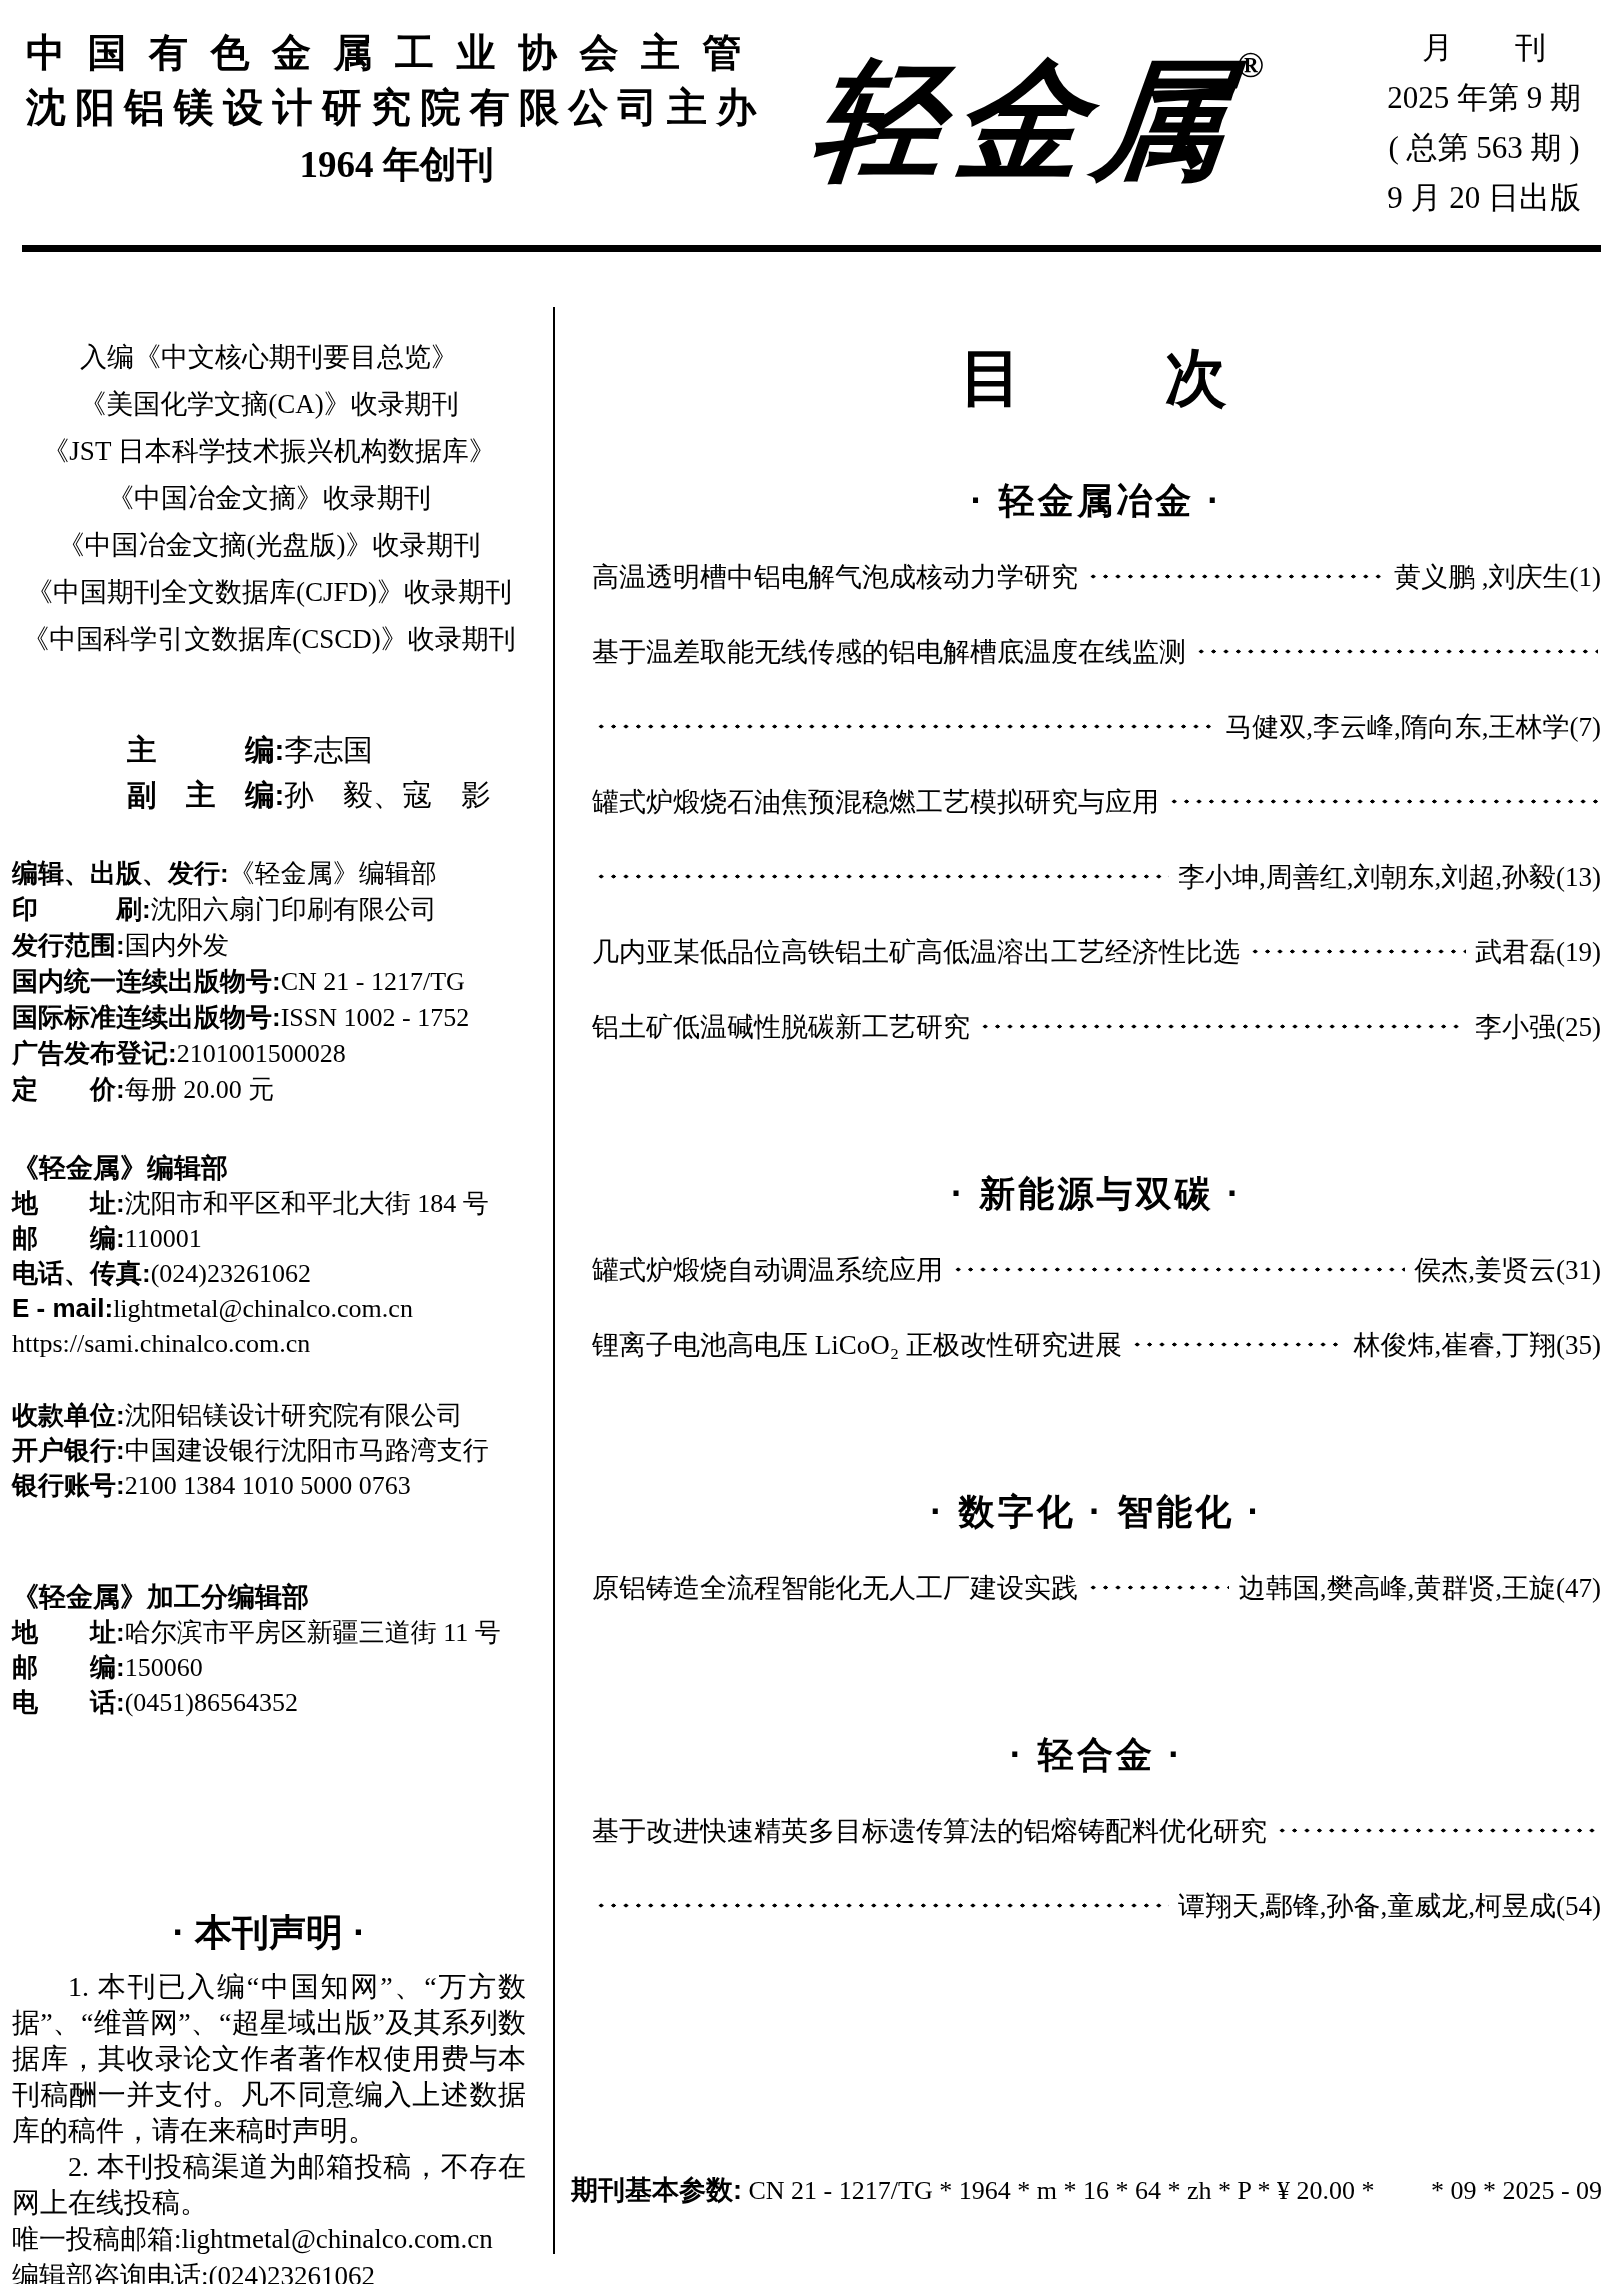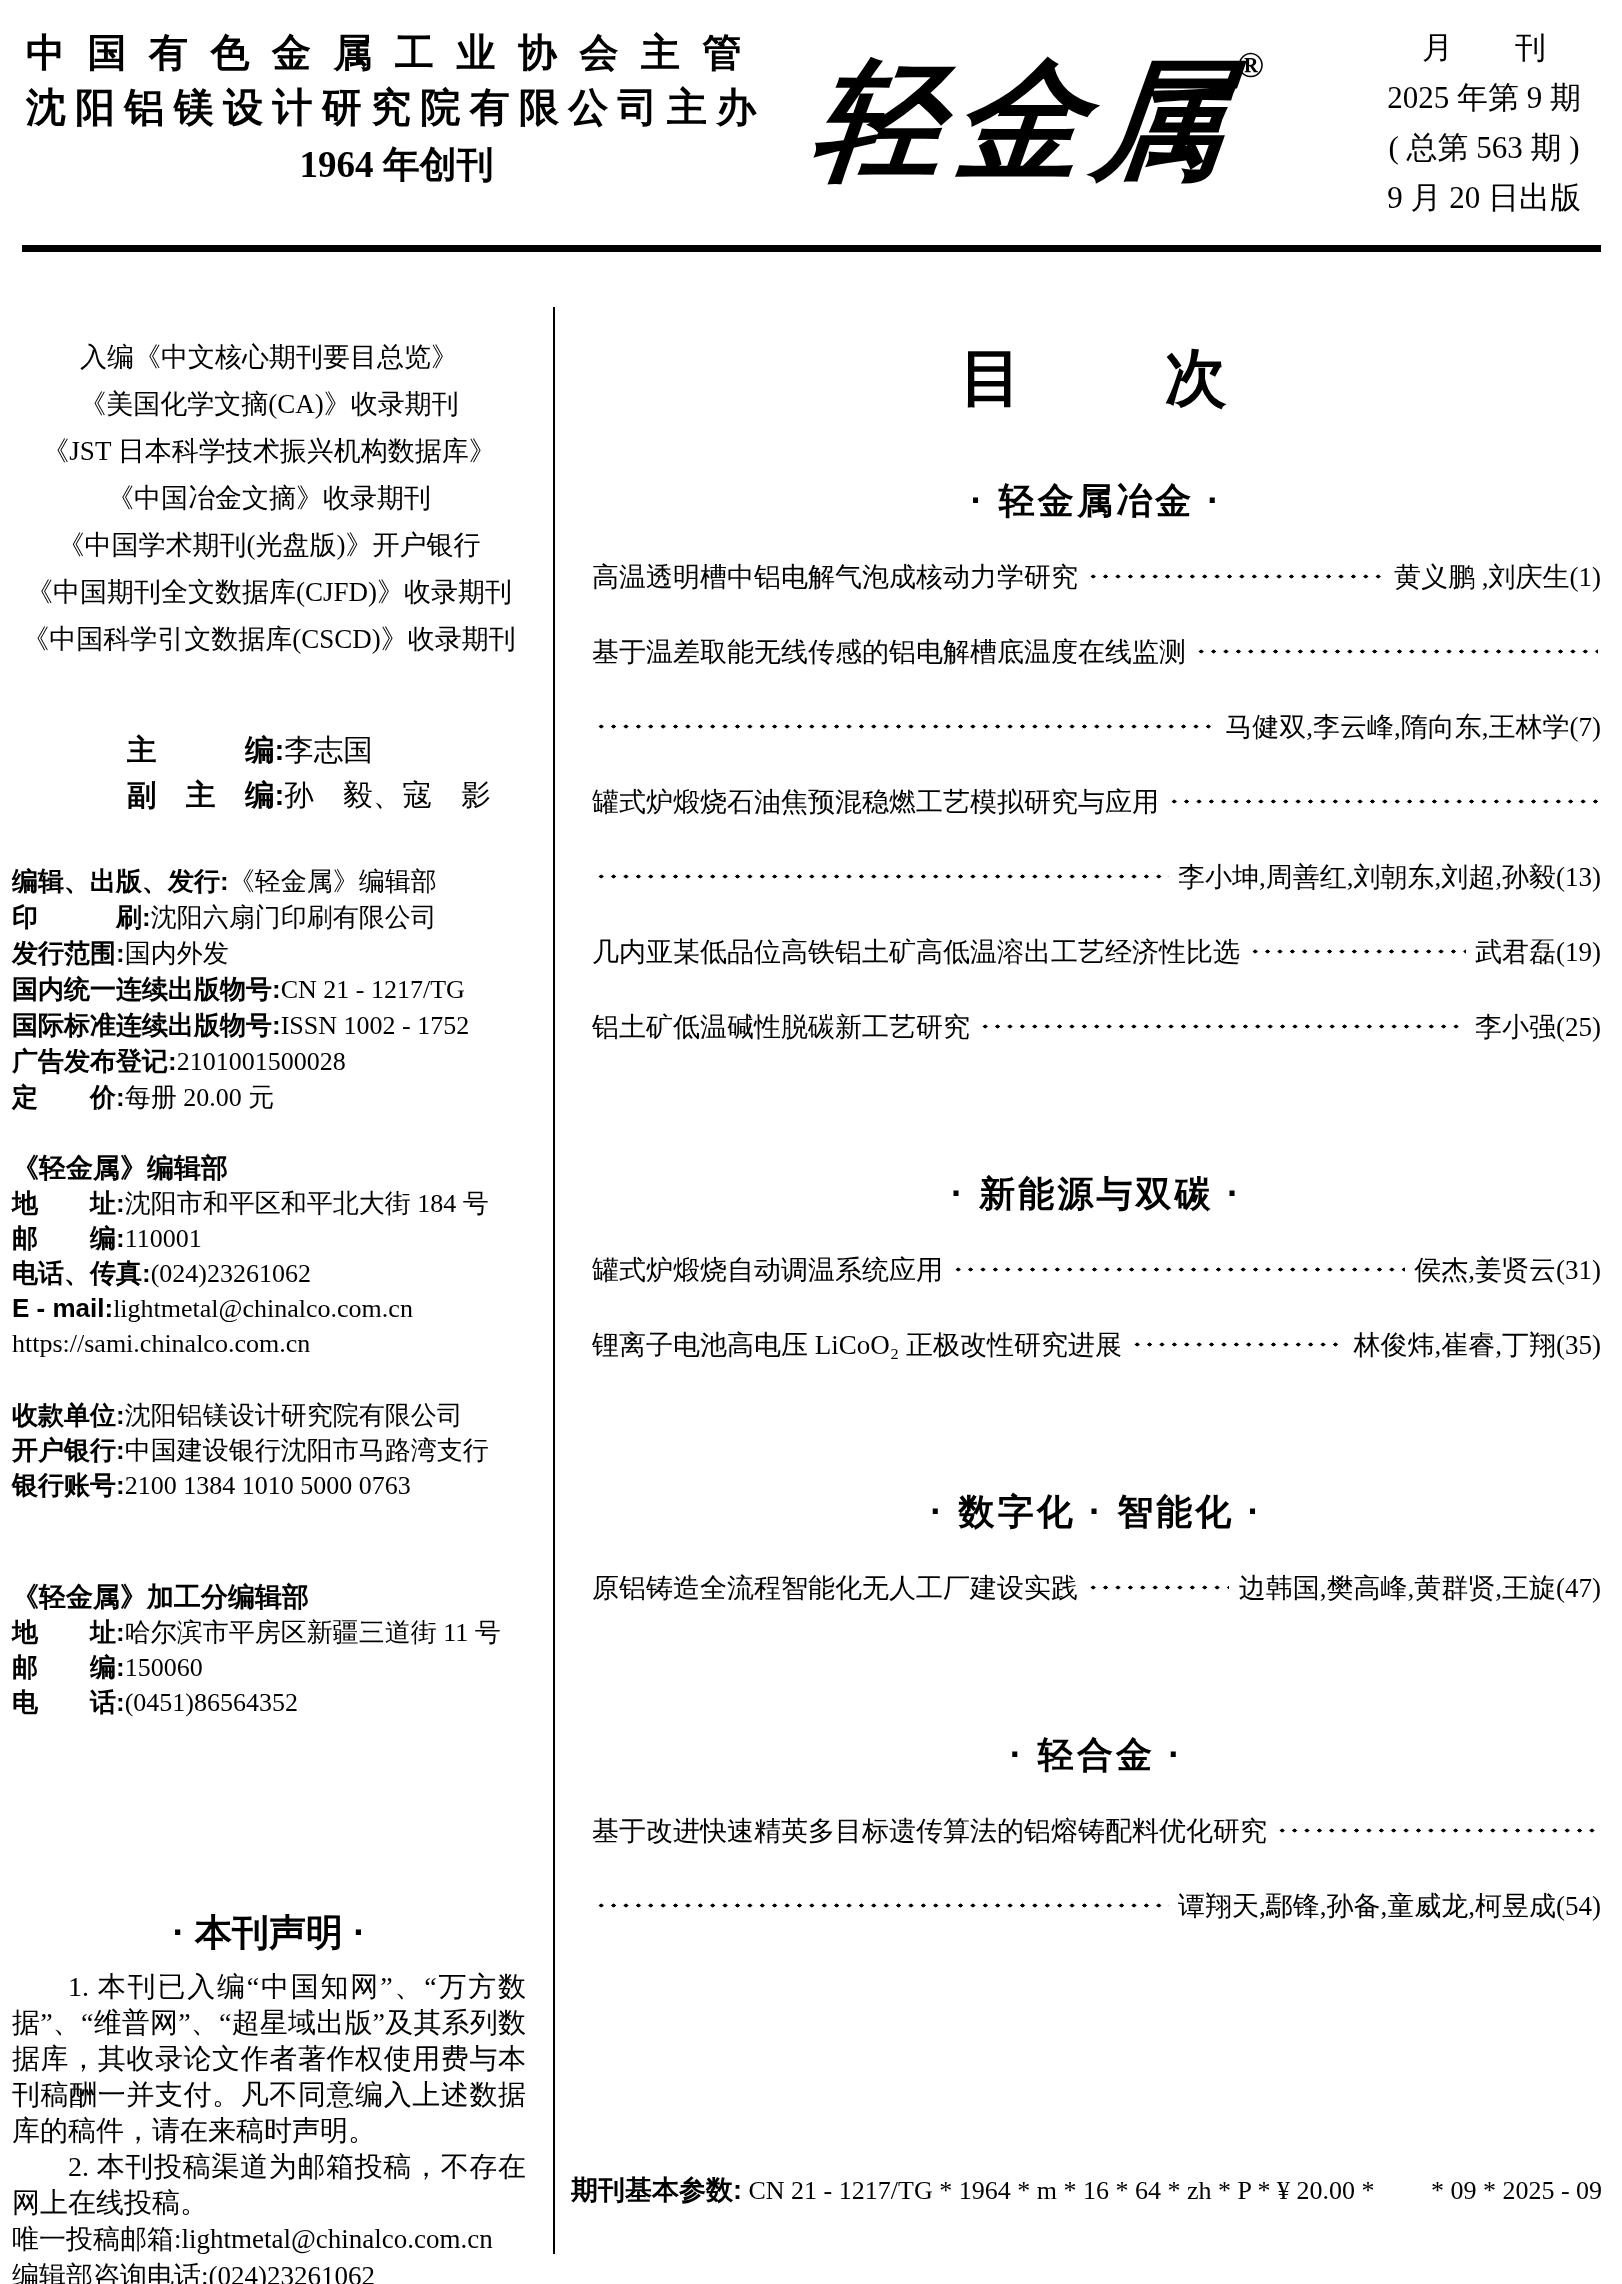--- a/index.html
+++ b/index.html
@@ -28,21 +28,21 @@
 
   
   .left-col{position:absolute; left:12px; top:334px; width:514px;}
   .idx-line{height:47px; line-height:47px; font-size:27px; text-align:center; white-space:nowrap;}
   .editors{margin-top:64px; padding-left:115px;}
   .editors .info-row{height:45px; line-height:45px; font-size:29.5px;}
   .info-row{display:block; white-space:nowrap;}
   .info-label{font-family:"Liberation Sans","DejaVu Sans",sans-serif; font-weight:bold;}
   .info-value{font-family:"Liberation Serif","DejaVu Serif",serif;}
   .publishing{margin-top:42px;}
-  .publishing .info-row{height:36px; line-height:45px; font-size:26px;}
+  .publishing .info-row{height:36px; line-height:28px; font-size:26px;}
   .office{margin-top:39px;}
   .office .office-heading{height:36px; line-height:36px; font-size:27px; font-weight:bold;}
   .office .info-row{height:35px; line-height:35px; font-size:26px;}
   .bank-gap{margin-top:37px;}
   .office2{margin-top:76px;}
   .statement{margin-top:189px;}
   .statement-title{font-size:37px; font-weight:bold; text-align:center; line-height:48px; margin:0 0 12.4px 0;}
   .statement p{margin:0; font-size:28px; line-height:36px; text-align:justify; text-indent:2em;}
   .contact-line{font-size:27px; line-height:37px; white-space:nowrap;}
 
@@ -91,21 +91,21 @@
 
   <div class="top-rule"></div>
   <div class="v-divider"></div>
 
   <aside class="left-col">
     <div id="indexing">
         <div class="idx-line">入编《中文核心期刊要目总览》</div>
         <div class="idx-line">《美国化学文摘(CA)》收录期刊</div>
         <div class="idx-line">《JST 日本科学技术振兴机构数据库》</div>
         <div class="idx-line">《中国冶金文摘》收录期刊</div>
-        <div class="idx-line">《中国学术期刊(光盘版)》开户银行</div>
+        <div class="idx-line">《中国冶金文摘(光盘版)》收录期刊</div>
         <div class="idx-line">《中国期刊全文数据库(CJFD)》收录期刊</div>
         <div class="idx-line">《中国科学引文数据库(CSCD)》收录期刊</div>
       </div>
     <div id="editors" class="editors">
         <div class="info-row"><span class="info-label sans">主　　　编:</span><span class="info-value">李志国</span></div>
         <div class="info-row"><span class="info-label sans">副　主　编:</span><span class="info-value">孙　毅、寇　影</span></div>
       </div>
     <div id="publishing" class="publishing">
         <div class="info-row"><span class="info-label sans">编辑、出版、发行:</span><span class="info-value">《轻金属》编辑部</span></div>
         <div class="info-row"><span class="info-label sans">印　　　刷:</span><span class="info-value">沈阳六扇门印刷有限公司</span></div>

